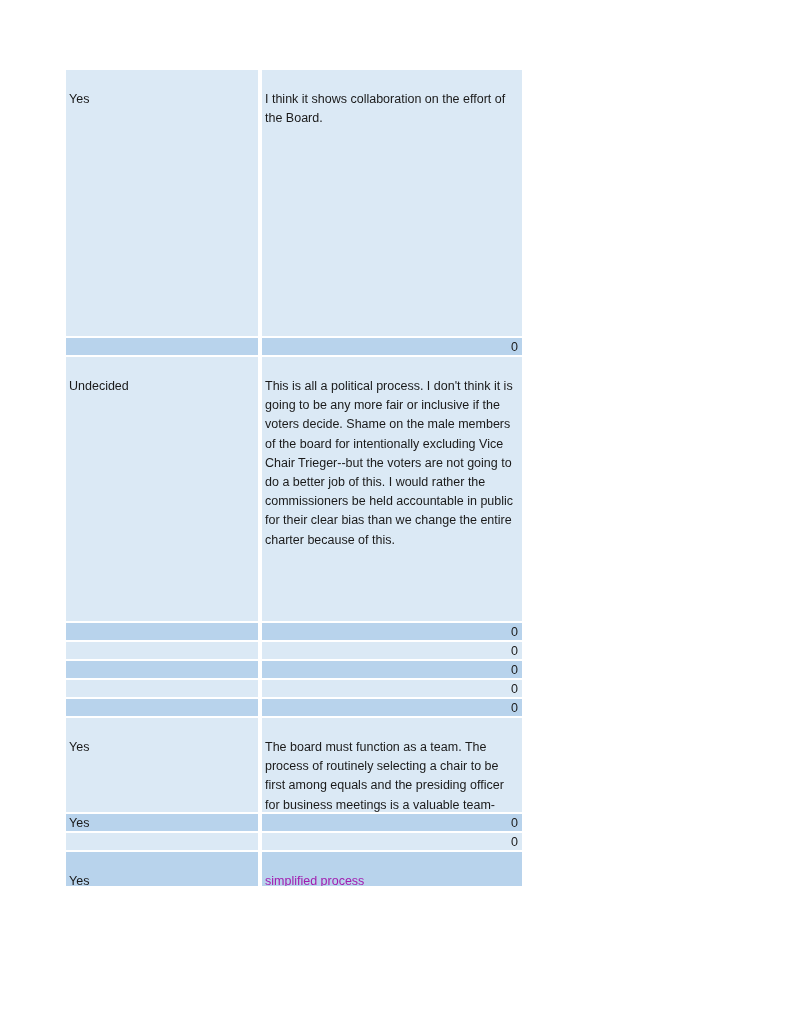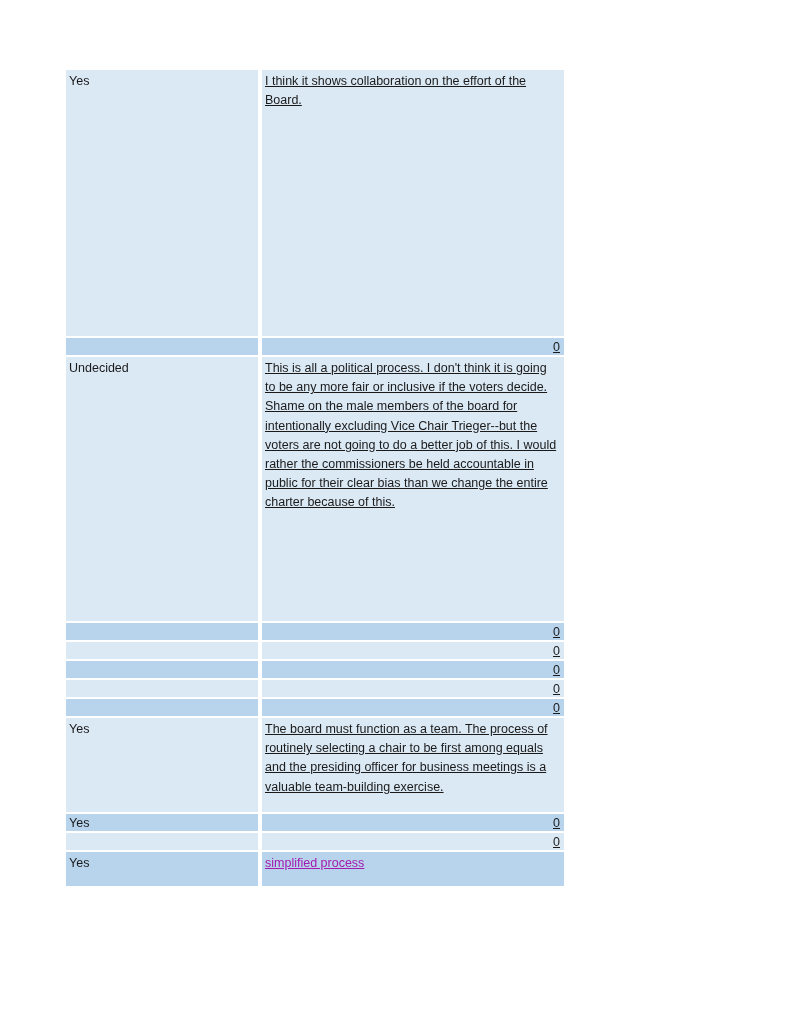--- a/index.html
+++ b/index.html
@@ -24,34 +24,33 @@
   }
   .row {
     display: flex;
     margin-bottom: 2px;
     box-sizing: border-box;
   }
   .cell {
     box-sizing: border-box;
     font-size: 12.5px;
     line-height: 19.2px;
-    padding: 2px 4px 2px 3px;
+    padding: 20px 4px 2px 3px;
     overflow: hidden;
     white-space: normal;
     word-wrap: break-word;
   }
   .cell.response {
     width: 192px;
     margin-right: 4px;
     flex: 0 0 auto;
   }
   .cell.comment {
-    width: 302px;
+    width: 260px;
     flex: 0 0 auto;
-    text-decoration: underline;
   }
   .row.small .cell {
     line-height: 14px;
     padding-top: 2px;
     padding-bottom: 1px;
   }
   .align-right { text-align: right; }
   .align-left  { text-align: left; }
 </style>
 </head>

